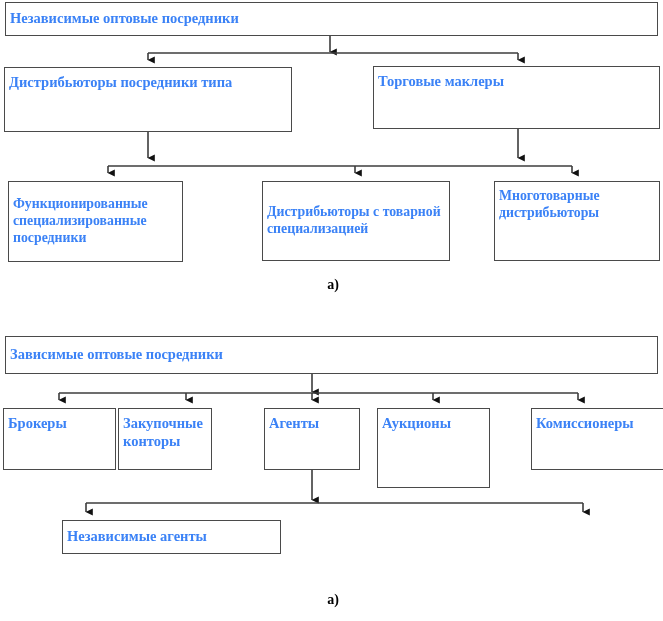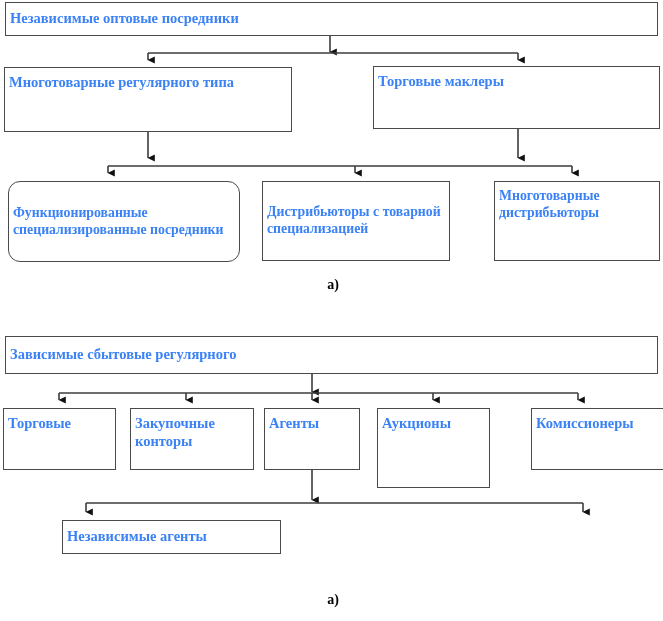--- a/index.html
+++ b/index.html
@@ -96,50 +96,50 @@
       <path d="M86,503 L86,512" marker-end="url(#arrow)"></path>
       <path d="M583,503 L583,512" marker-end="url(#arrow)"></path>
     </g>
   </svg>
 
   <div class="node fs-14" style="left:5px; top:2px; width:653px; height:34px;">
     <span class="label">Независимые оптовые посредники</span>
   </div>
 
   <div class="node fs-14 top-align" style="left:4px; top:67px; width:288px; height:65px;">
-    <span class="label">Многотоварные регулярного типа</span>
+    <span class="label">Дистрибьюторы посредники типа</span>
   </div>
 
   <div class="node fs-14 top-align" style="left:373px; top:66px; width:287px; height:63px;">
     <span class="label">Торговые маклеры</span>
   </div>
 
-  <div class="node fs-135" style="left:8px; top:181px; width:232px; height:81px;border-radius:12px;">
+  <div class="node fs-135" style="left:8px; top:181px; width:175px; height:81px;">
     <span class="label">Функционированные специализированные посредники</span>
   </div>
 
   <div class="node fs-135" style="left:262px; top:181px; width:188px; height:80px;">
     <span class="label">Дистрибьюторы с товарной специализацией</span>
   </div>
 
   <div class="node fs-135 top-align" style="left:486px; top:181px; width:166px; height:80px;margin-left:8px;">
     <span class="label">Многотоварные дистрибьюторы</span>
   </div>
 
   <div class="caption" style="left:303px; top:277px;">а)</div>
 
   <div class="node fs-14" style="left:5px; top:336px; width:653px; height:38px;">
-    <span class="label">Зависимые сбытовые регулярного</span>
+    <span class="label">Зависимые оптовые посредники</span>
   </div>
 
   <div class="node fs-14 top-align" style="left:3px; top:408px; width:113px; height:62px;">
-    <span class="label">Торговые</span>
+    <span class="label">Брокеры</span>
   </div>
 
-  <div class="node fs-14 top-align" style="left:130px; top:408px; width:124px; height:62px;">
+  <div class="node fs-14 top-align" style="left:118px; top:408px; width:94px; height:62px;">
     <span class="label">Закупочные конторы</span>
   </div>
 
   <div class="node fs-14 top-align" style="left:264px; top:408px; width:96px; height:62px;">
     <span class="label">Агенты</span>
   </div>
 
   <div class="node fs-14 top-align" style="left:377px; top:408px; width:113px; height:80px;">
     <span class="label">Аукционы</span>
   </div>

